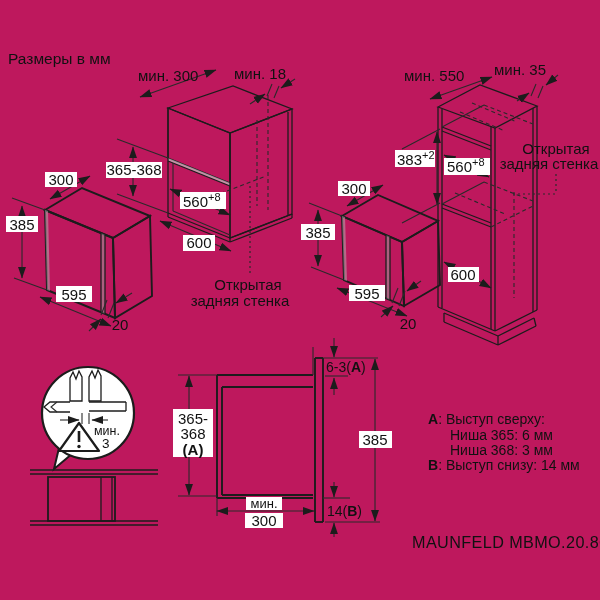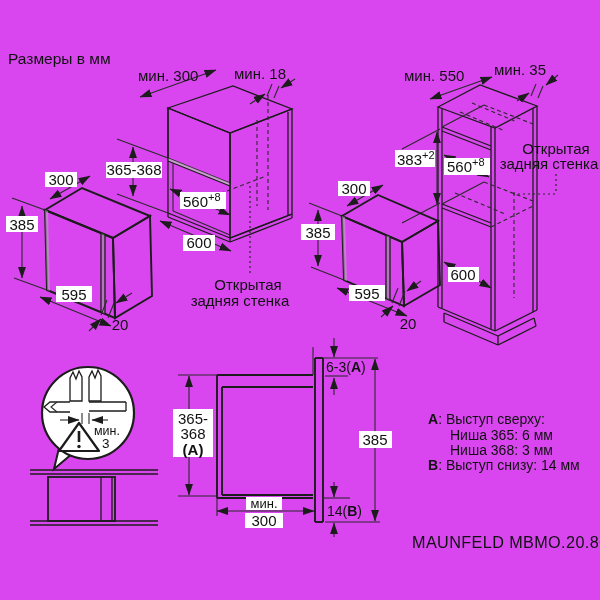--- a/index.html
+++ b/index.html
@@ -1,16 +1,16 @@
 <!DOCTYPE html>
 <html><head>
 <meta charset="utf-8">
 <style>
   html,body{margin:0;padding:0;background:#ffffff;}
-  .stage{width:600px;height:600px;background:#d946ef;position:relative;overflow:hidden;}
+  .stage{width:600px;height:600px;background:#be185d;position:relative;overflow:hidden;}
   svg text{font-family:"Liberation Sans","DejaVu Sans",sans-serif;fill:#111;}
   .ln{stroke:#1c1c1c;stroke-width:1.3;fill:none;}
   .thick{stroke:#1c1c1c;stroke-width:1.9;fill:none;}
   .thin{stroke:#2a2a2a;stroke-width:1.1;fill:none;}
   .dash{stroke:#2a2a2a;stroke-width:1.1;fill:none;stroke-dasharray:4,3;}
   .dot{stroke:#2a2a2a;stroke-width:1.2;fill:none;stroke-dasharray:2,3;}
   .wbg{fill:#ffffff;}
   .dim{font-size:15px;}
   .dimS{font-size:11px;}
   .lbl{font-size:15px;}

